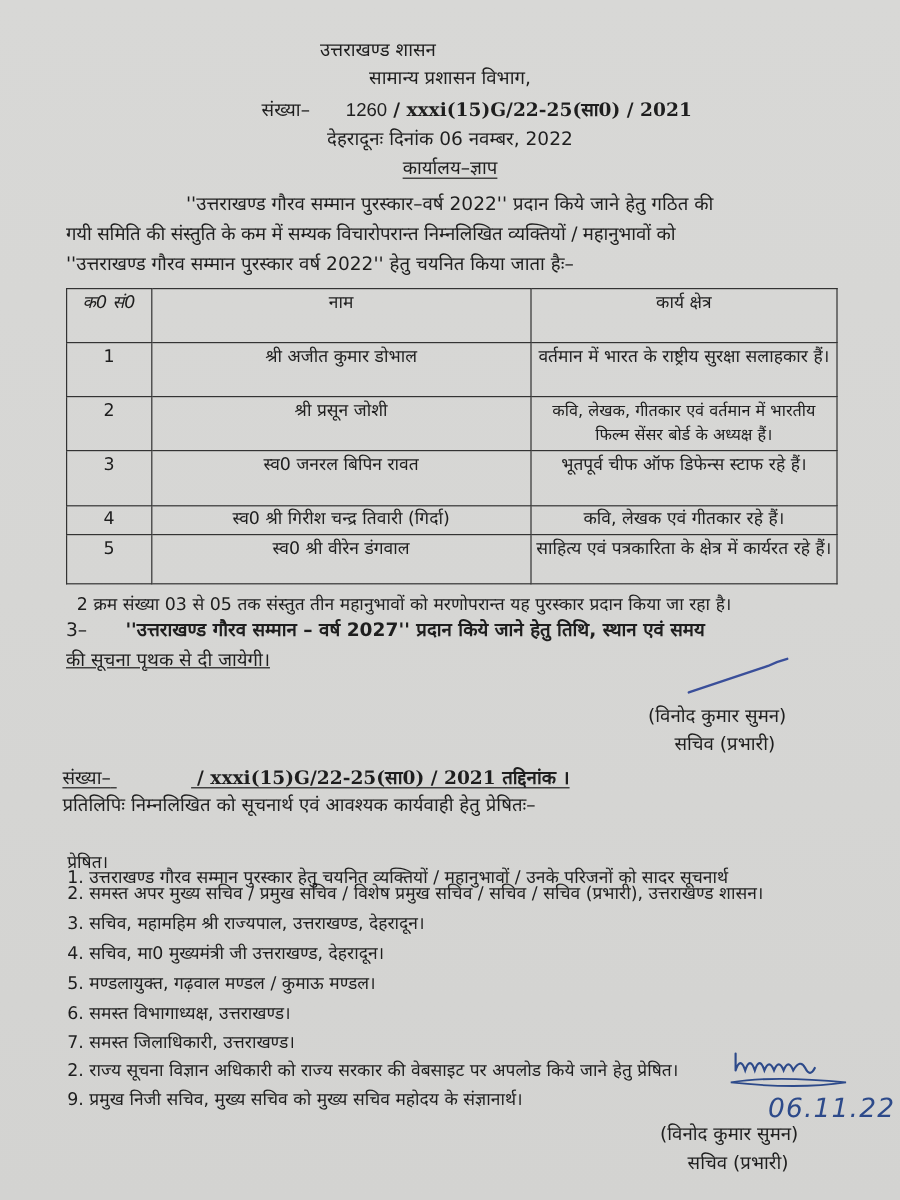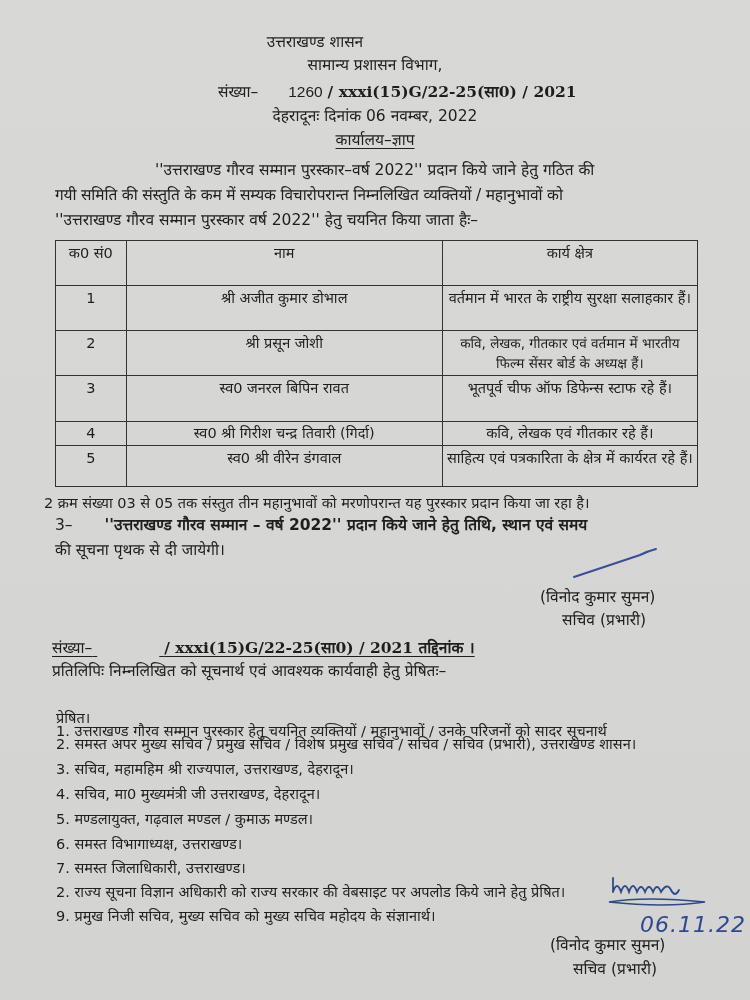--- a/index.html
+++ b/index.html
@@ -21,21 +21,21 @@
   .underline { text-decoration: underline; text-underline-offset: 3px; }
   .para { font-size: 15.5px; line-height: 25px; }
   table.awards {
     position: absolute; left: 55px; top: 240px; width: 643px;
     border-collapse: collapse; font-size: 14.5px;
   }
   table.awards td, table.awards th {
     border: 1.3px solid #333; text-align: center; vertical-align: top;
     font-weight: normal; padding: 2px 4px; line-height: 20px;
   }
-  .col-sn { width: 64px; }
+  .col-sn { width: 64px; font-style: italic; }
   .col-name { width: 322px; }
   .col-field { width: 257px; }
   .small { font-size: 14.5px; }
   .cc-line { font-size: 14.5px; }
   .sig-blue { color: #2d4a8a; }
 </style>
 </head>
 <body>
 
 <div class="page">
@@ -83,27 +83,27 @@
       <td style="padding:1px 4px;">कवि, लेखक एवं गीतकार रहे हैं।</td>
     </tr>
     <tr style="height:41px;">
       <td>5</td>
       <td>स्व0 श्री वीरेन डंगवाल</td>
       <td>साहित्य एवं पत्रकारिता के क्षेत्र में कार्यरत रहे हैं।</td>
     </tr>
   </tbody>
     </table>
 
-  <div class="abs small" style="left:44px; top:492px;">2 क्रम संख्या 03 से 05 तक संस्तुत तीन महानुभावों को मरणोपरान्त यह पुरस्कार प्रदान किया जा रहा है।</div>
+  <div class="abs small" style="left:64px; top:492px;">2 क्रम संख्या 03 से 05 तक संस्तुत तीन महानुभावों को मरणोपरान्त यह पुरस्कार प्रदान किया जा रहा है।</div>
   <div class="abs para" style="left:55px; top:513px;">
     <span>3–</span>
     <span style="display:inline-block; width:22px;"></span>
-    <span style="font-weight:bold;">''उत्तराखण्ड गौरव सम्मान – वर्ष 2022'' प्रदान किये जाने हेतु तिथि, स्थान एवं समय</span>
+    <span style="font-weight:bold;">''उत्तराखण्ड गौरव सम्मान – वर्ष 2027'' प्रदान किये जाने हेतु तिथि, स्थान एवं समय</span>
   </div>
-  <div class="abs para" style="left:55px; top:538px;">की सूचना पृथक से दी जायेगी।</div>
+  <div class="abs para" style="left:55px; top:538px;text-decoration:underline;">की सूचना पृथक से दी जायेगी।</div>
 
   <svg class="abs" style="left:570px; top:545px;" width="100" height="40">
     <path d="M4 32 L70 10 Q78 6 86 4" stroke="#3a4f9a" stroke-width="2" fill="none" stroke-linecap="round"></path>
   </svg>
   <div class="abs hdr" style="left:540px; top:585px;">(विनोद कुमार सुमन)</div>
   <div class="abs hdr" style="left:562px; top:608px;">सचिव (प्रभारी)</div>
 
   <div class="abs hdr underline" style="left:52px; top:636px;">
     <span>संख्या–</span>
     <span style="display:inline-block; width:62px;"></span>

